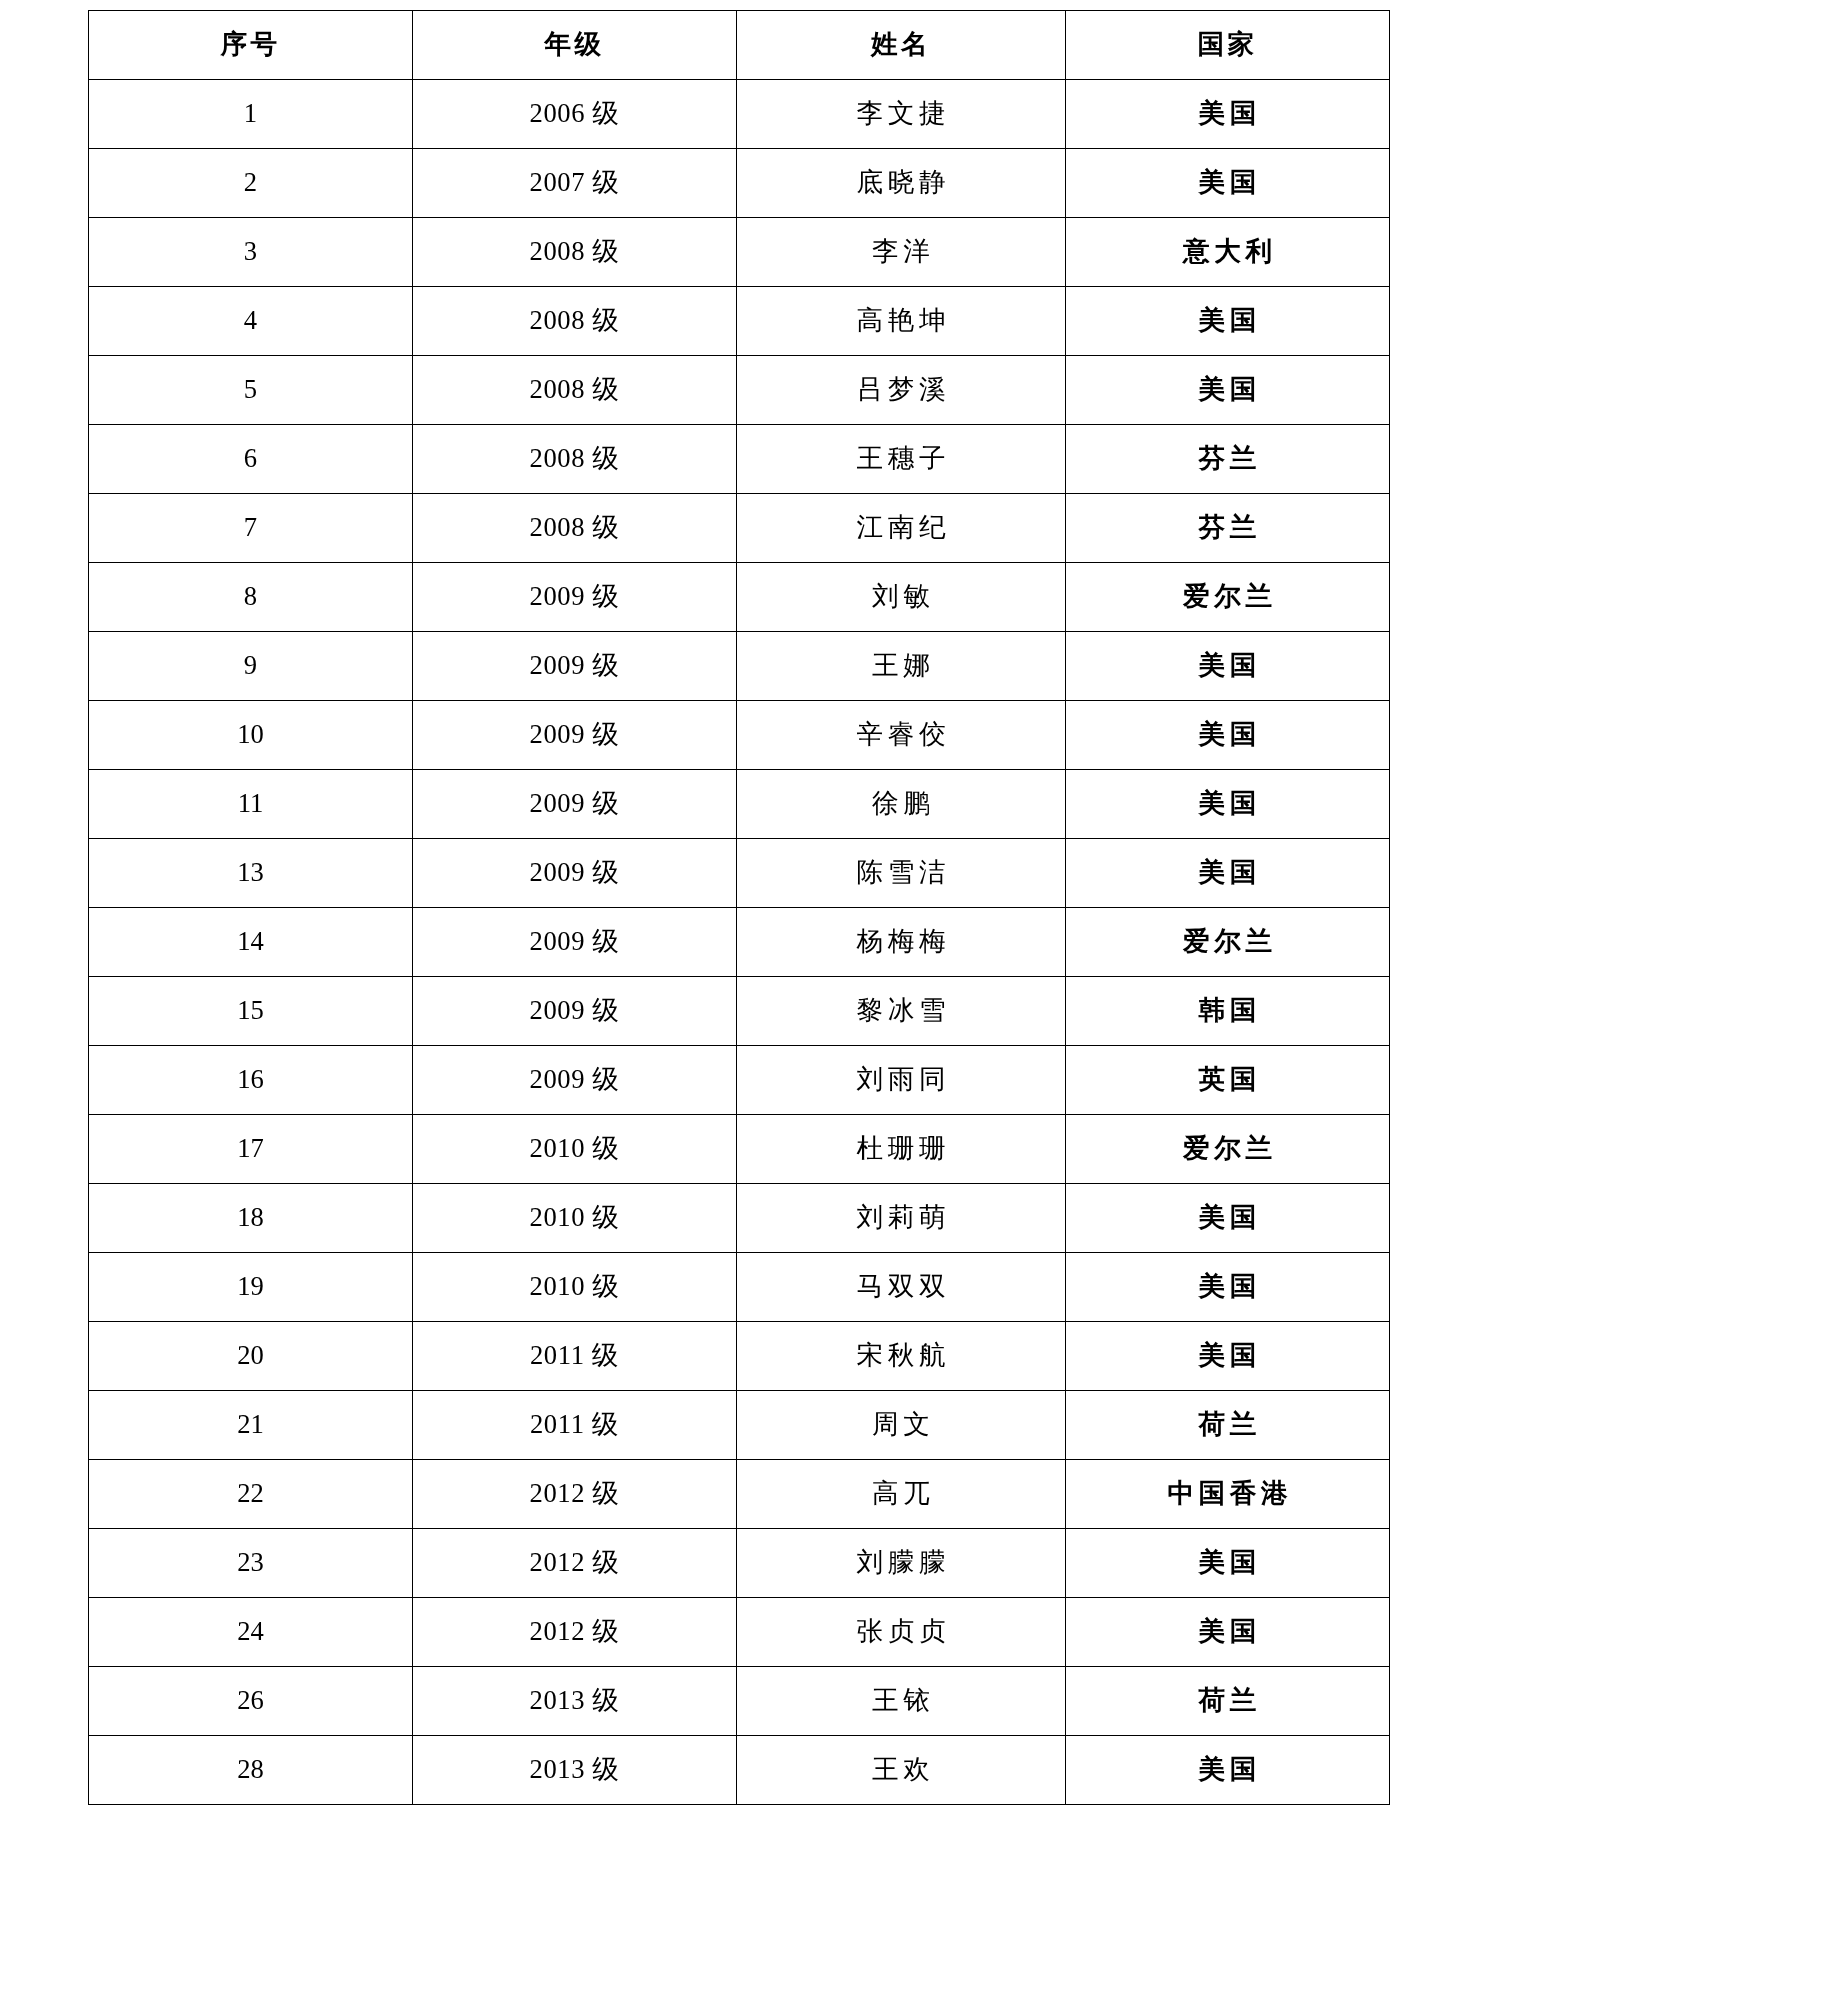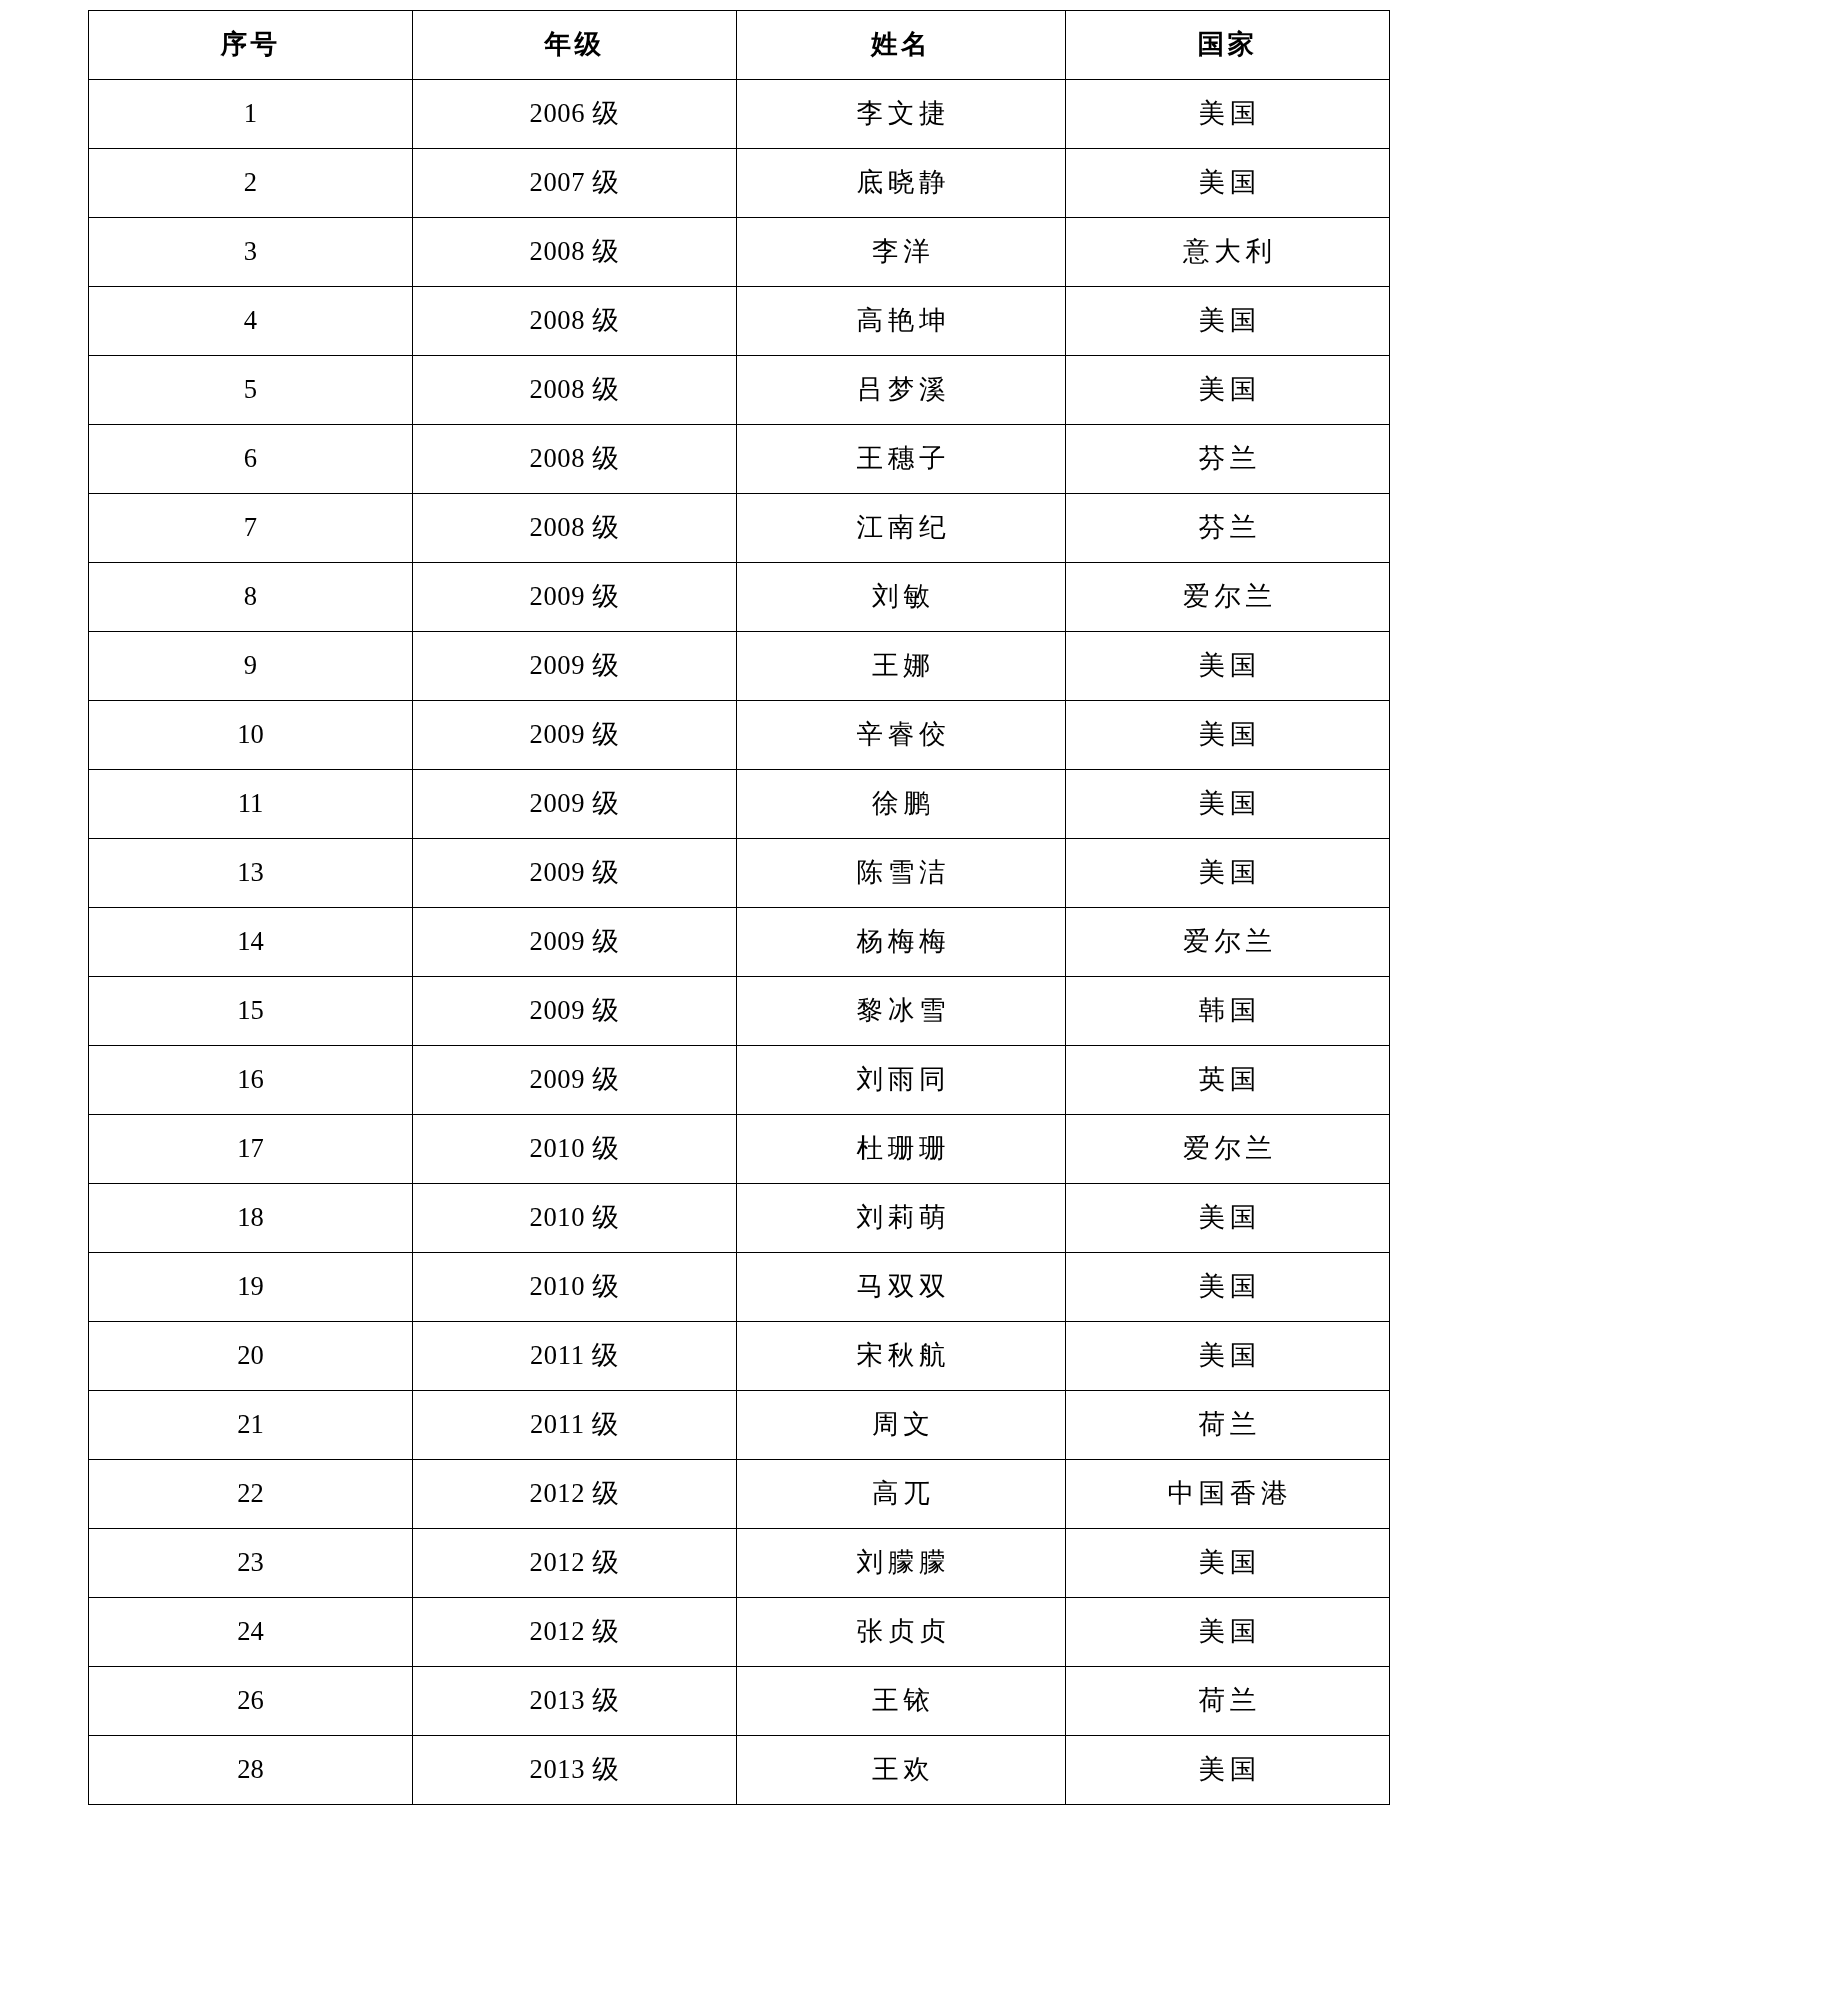--- a/index.html
+++ b/index.html
@@ -58,20 +58,21 @@
     letter-spacing: 0.6px;
     text-align: center;
   }
   table.roster td.name {
     letter-spacing: 4.6px;
     text-indent: 4.6px;
   }
   table.roster td.country {
     letter-spacing: 4.6px;
     text-indent: 4.6px;
+    font-weight: bold;
   }
 </style>
 </head>
 <body>
 
 <div class="page">
   <table class="roster">
     <colgroup>
       <col class="c-index">
       <col class="c-grade">

